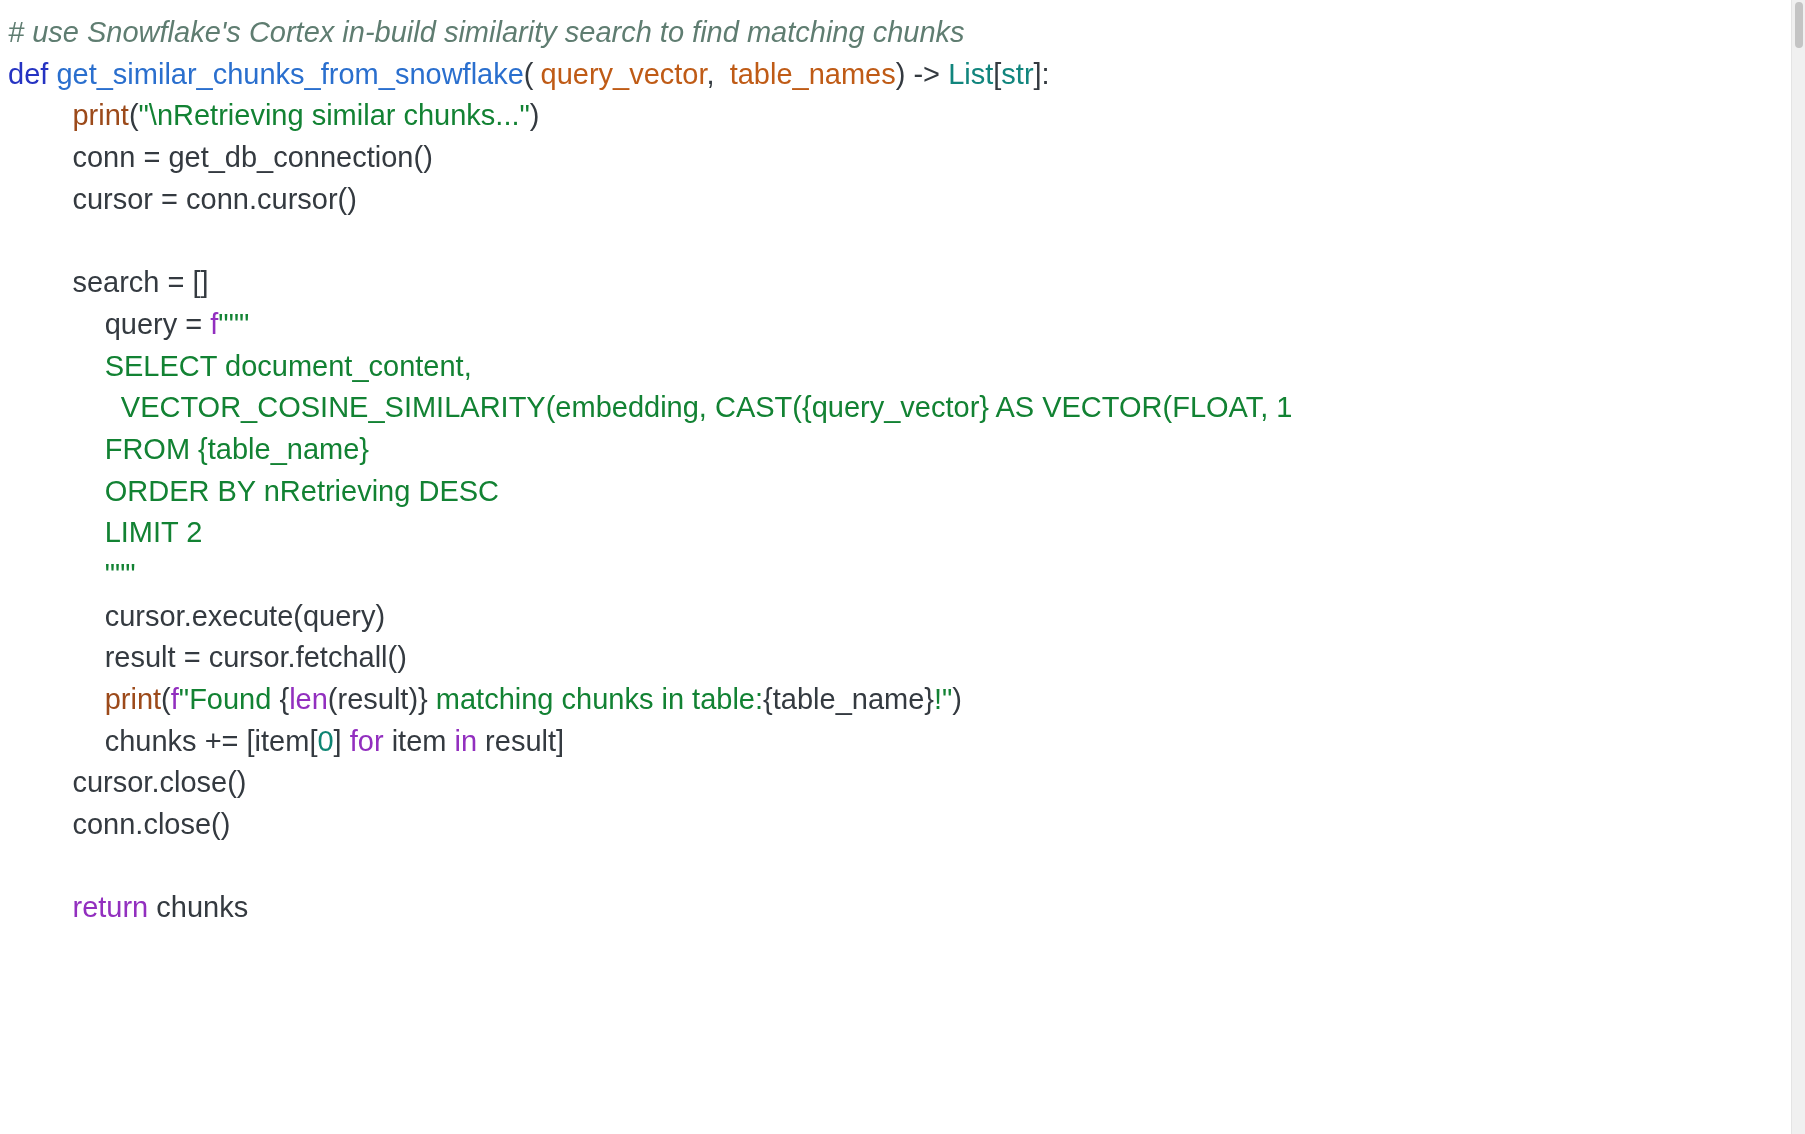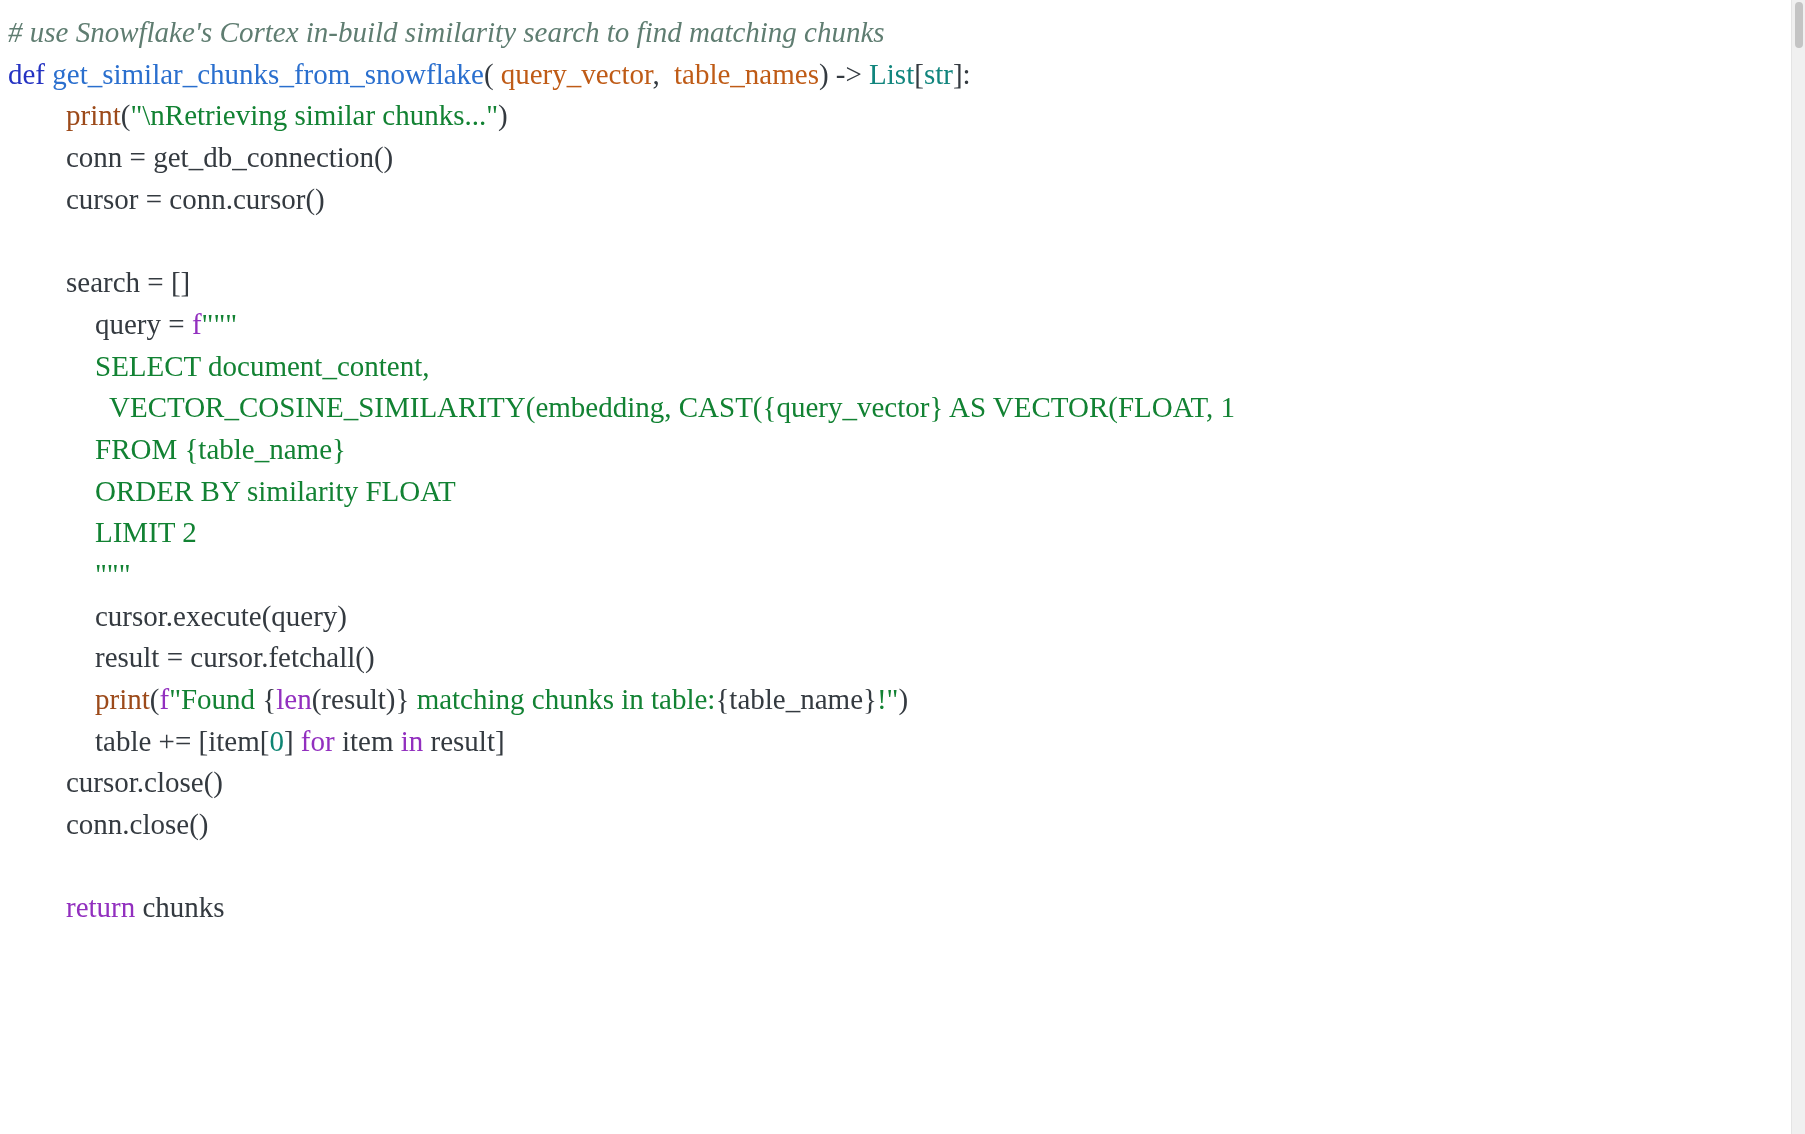--- a/index.html
+++ b/index.html
@@ -7,21 +7,21 @@
     width: 1805px;
     height: 1134px;
     background: #ffffff;
     overflow: hidden;
     position: relative;
   }
   .code-area {
     position: absolute;
     top: 0; left: 0; right: 14px; bottom: 0;
     padding: 12px 4px 0 8px;
-    font-family: Liberation Serif, serif;
+    font-family: Liberation Sans, sans-serif;
     font-size: 29px;
     line-height: 41.7px;
     color: var(--plain, #343a40);
     overflow: hidden;
     cursor: text;
   }
   .line {
     white-space: pre;
     height: 41.7px;
   }
@@ -61,27 +61,27 @@
     <div class="line"><span class="tok-kw">def</span><span class="tok-plain"> </span><span class="tok-func">get_similar_chunks_from_snowflake</span><span class="tok-plain">(</span><span class="tok-param">query_vector</span><span class="tok-plain">, </span><span class="tok-param">table_names</span><span class="tok-plain">) -&gt; </span><span class="tok-type">List</span><span class="tok-plain">[</span><span class="tok-type">str</span><span class="tok-plain">]:</span></div>
     <div class="line"><span class="tok-plain">        </span><span class="tok-builtin">print</span><span class="tok-plain">(</span><span class="tok-str">"\nRetrieving similar chunks..."</span><span class="tok-plain">)</span></div>
     <div class="line"><span class="tok-plain">        conn = get_db_connection()</span></div>
     <div class="line"><span class="tok-plain">        cursor = conn.cursor()</span></div>
     <div class="line">&nbsp;</div>
     <div class="line"><span class="tok-plain">        search = []</span></div>
     <div class="line"><span class="tok-plain">            query = </span><span class="tok-ctrl">f</span><span class="tok-str">"""</span></div>
     <div class="line"><span class="tok-str">            SELECT document_content,</span></div>
     <div class="line"><span class="tok-str">              VECTOR_COSINE_SIMILARITY(embedding, CAST({query_vector} AS VECTOR(FLOAT, 1</span></div>
     <div class="line"><span class="tok-str">            FROM {table_name}</span></div>
-    <div class="line"><span class="tok-str">            ORDER BY similarity FLOAT</span></div>
+    <div class="line"><span class="tok-str">            ORDER BY nRetrieving DESC</span></div>
     <div class="line"><span class="tok-str">            LIMIT 2</span></div>
     <div class="line"><span class="tok-str">            """</span></div>
     <div class="line"><span class="tok-plain">            cursor.execute(query)</span></div>
     <div class="line"><span class="tok-plain">            result = cursor.fetchall()</span></div>
     <div class="line"><span class="tok-plain">            </span><span class="tok-builtin">print</span><span class="tok-plain">(</span><span class="tok-ctrl">f</span><span class="tok-str">"Found </span><span class="tok-plain">{</span><span class="tok-ctrl">len</span><span class="tok-plain">(result)}</span><span class="tok-str"> matching chunks in table:</span><span class="tok-plain">{table_name}</span><span class="tok-str">!"</span><span class="tok-plain">)</span></div>
-    <div class="line"><span class="tok-plain">            table += [item[</span><span class="tok-num">0</span><span class="tok-plain">] </span><span class="tok-ctrl">for</span><span class="tok-plain"> item </span><span class="tok-ctrl">in</span><span class="tok-plain"> result]</span></div>
+    <div class="line"><span class="tok-plain">            chunks += [item[</span><span class="tok-num">0</span><span class="tok-plain">] </span><span class="tok-ctrl">for</span><span class="tok-plain"> item </span><span class="tok-ctrl">in</span><span class="tok-plain"> result]</span></div>
     <div class="line"><span class="tok-plain">        cursor.close()</span></div>
     <div class="line"><span class="tok-plain">        conn.close()</span></div>
     <div class="line">&nbsp;</div>
     <div class="line"><span class="tok-plain">        </span><span class="tok-ctrl">return</span><span class="tok-plain"> chunks</span></div>
   </div>
 
 <div class="scrollbar">
   <div class="scrollbar-thumb"></div>
 </div>
 

